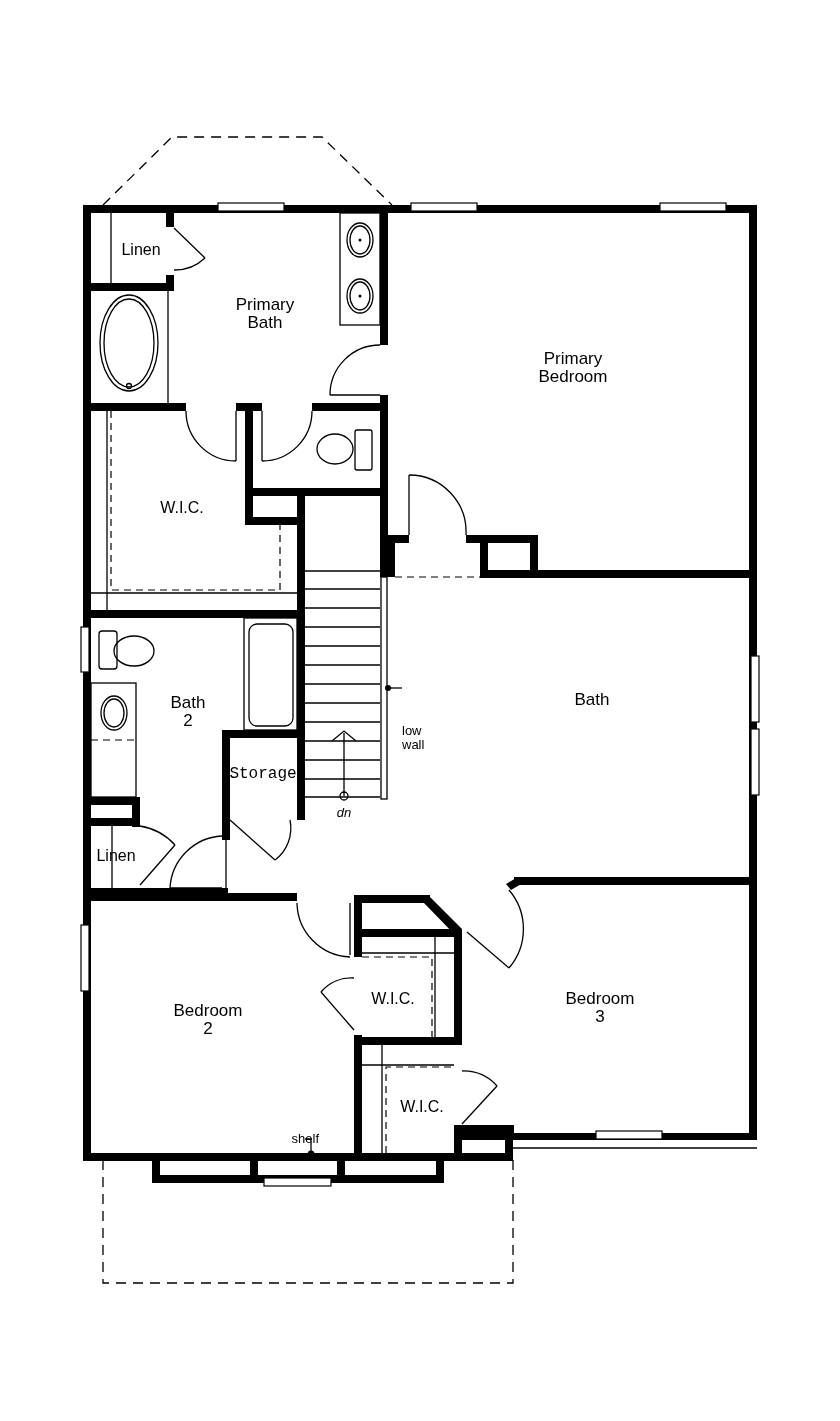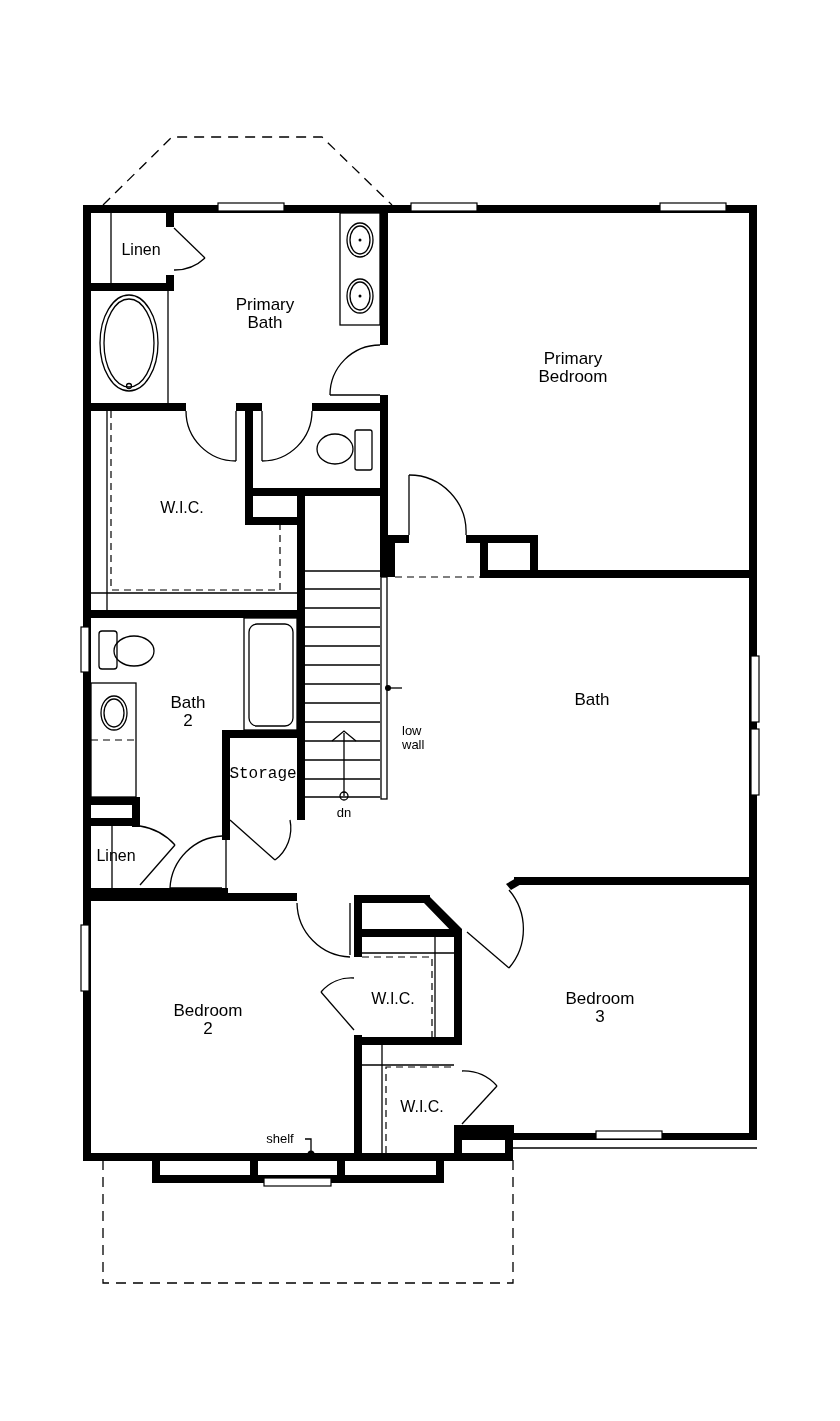--- a/index.html
+++ b/index.html
@@ -208,14 +208,14 @@
 <div class="lbl big" style="left:148px;top:694px;width:80px;"><span>Bath</span><br><span>2</span></div>
 <div class="lbl sml" style="left:229px;top:766px;width:68px;font-family:Liberation Mono, monospace;">Storage</div>
 <div class="lbl sml" style="left:91px;top:848px;width:50px;">Linen</div>
 <div class="lbl big" style="left:552px;top:691px;width:80px;">Bath</div>
 <div class="lbl big" style="left:138px;top:1002px;width:140px;"><span>Bedroom</span><br><span>2</span></div>
 <div class="lbl sml" style="left:362px;top:991px;width:62px;">W.I.C.</div>
 <div class="lbl sml" style="left:391px;top:1099px;width:62px;">W.I.C.</div>
 <div class="lbl big" style="left:530px;top:990px;width:140px;"><span>Bedroom</span><br><span>3</span></div>
 
 <div class="lbl tiny" style="left:402px;top:676px;width:32px;text-align:left;margin-top:48px;"><span>low</span><br><span>wall</span></div>
-<div class="lbl tiny" style="left:330px;top:806px;width:28px;">dn</div>
-<div class="lbl tiny" style="left:260px;top:1132px;width:40px;text-align:center;">shelf</div>
+<div class="lbl tiny" style="left:330px;top:806px;width:28px;font-style:italic;">dn</div>
+<div class="lbl tiny" style="left:279px;top:1132px;width:40px;text-align:right;">shelf</div>
 
 </body></html>

